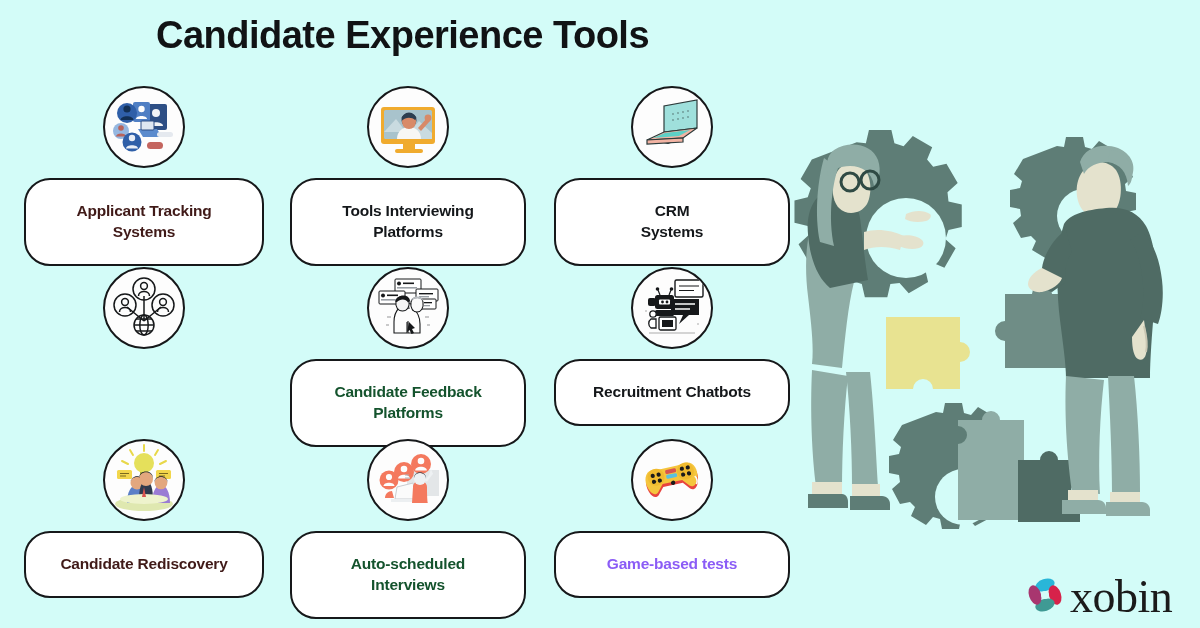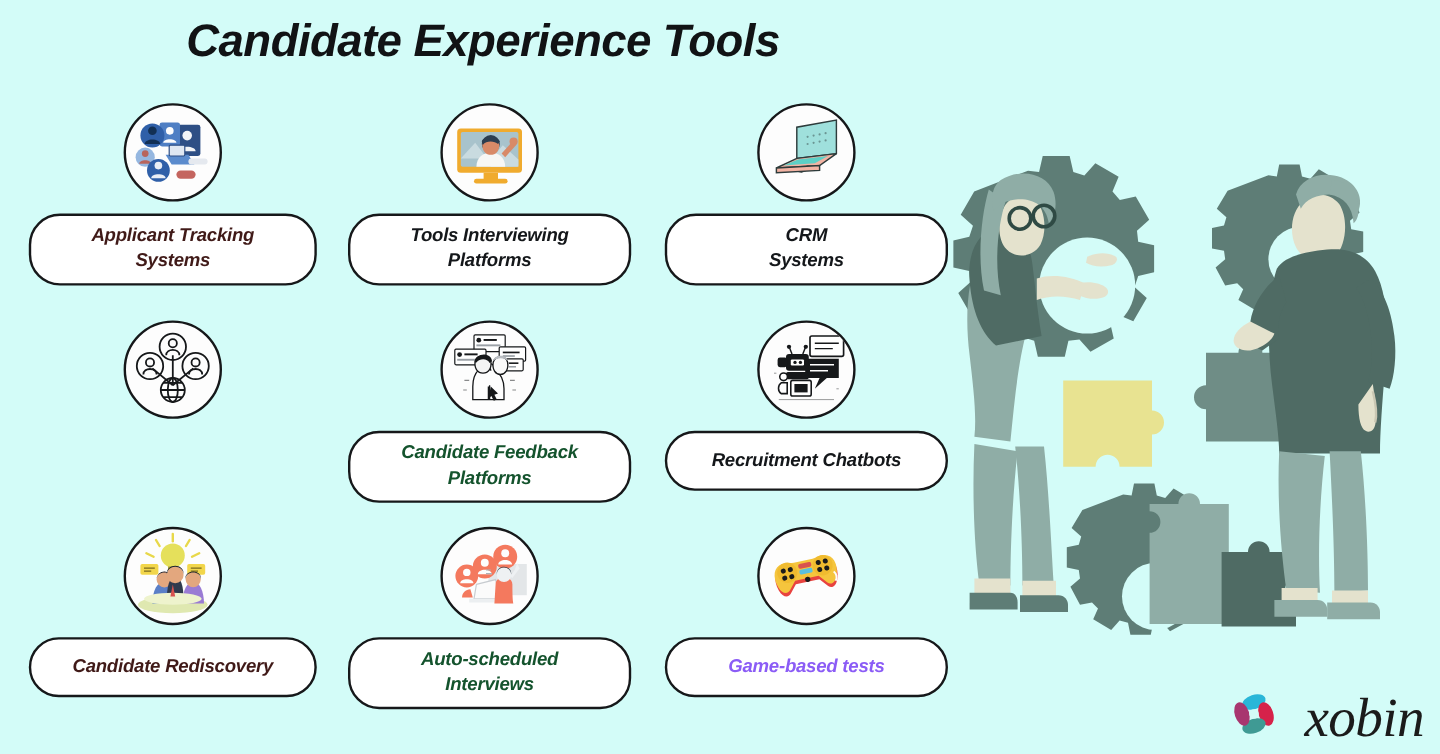--- a/index.html
+++ b/index.html
@@ -2,21 +2,21 @@
 <html><head>
 <meta charset="utf-8">
 <style>
   html,body{margin:0;padding:0;}
   body{
     width:1200px;height:628px;overflow:hidden;
     background:#d3fcf8;
     font-family:"Liberation Sans", sans-serif;
     position:relative;
   }
-  #stage{position:absolute;inset:0;width:1200px;height:448px;font-style:italic;}
+  #stage{position:absolute;inset:0;width:1200px;height:448px;}
 
   
   .title{
     position:absolute;left:0;top:14px;width:805px;
     text-align:center;
     font-size:38px;font-weight:bold;
     letter-spacing:-0.5px;
     color:#111315;
     font-family:"Liberation Sans", sans-serif;
   }
@@ -37,37 +37,37 @@
 
   .pill{
     margin:10px auto 0;
     min-height:50px;
     box-sizing:border-box;
     background:#ffffff;
     border:2.2px solid #16181a;
     border-radius:26px;
     display:flex;align-items:center;justify-content:center;
     text-align:center;
-    padding:7px 12px;
+    padding:21px 12px;
     font-size:15.5px;font-weight:bold;line-height:1.35;
     letter-spacing:-0.2px;
   }
   .pill.w1{width:240px;}
   .pill.w2{width:236px;}
   .pill.w3{width:236px;}
   .maroon{color:#401a18;}
   .ink{color:#14171a;}
 
   
   .illus{position:absolute;left:790px;top:120px;width:410px;height:430px;}
 
   
   .logo{
     position:absolute;left:1024px;top:574px;
-    display:flex;align-items:center;gap:21px;
+    display:flex;align-items:center;gap:4px;
   }
   .logo-word{
     font-family:"Liberation Serif", serif;
     font-size:46px;line-height:1;color:#1b1b1b;
     letter-spacing:-0.5px;
   }
 </style>
 </head>
 <body style="background: rgb(211, 252, 248);">
 

